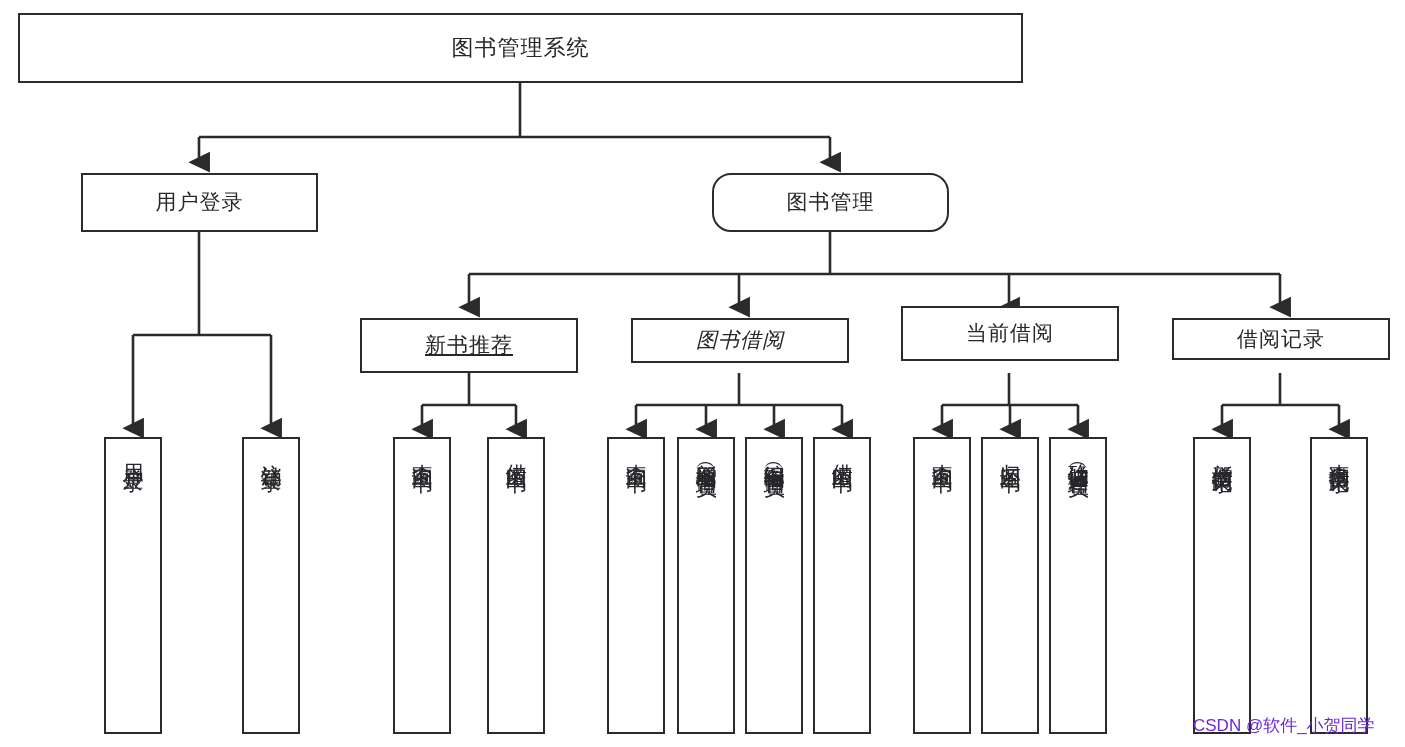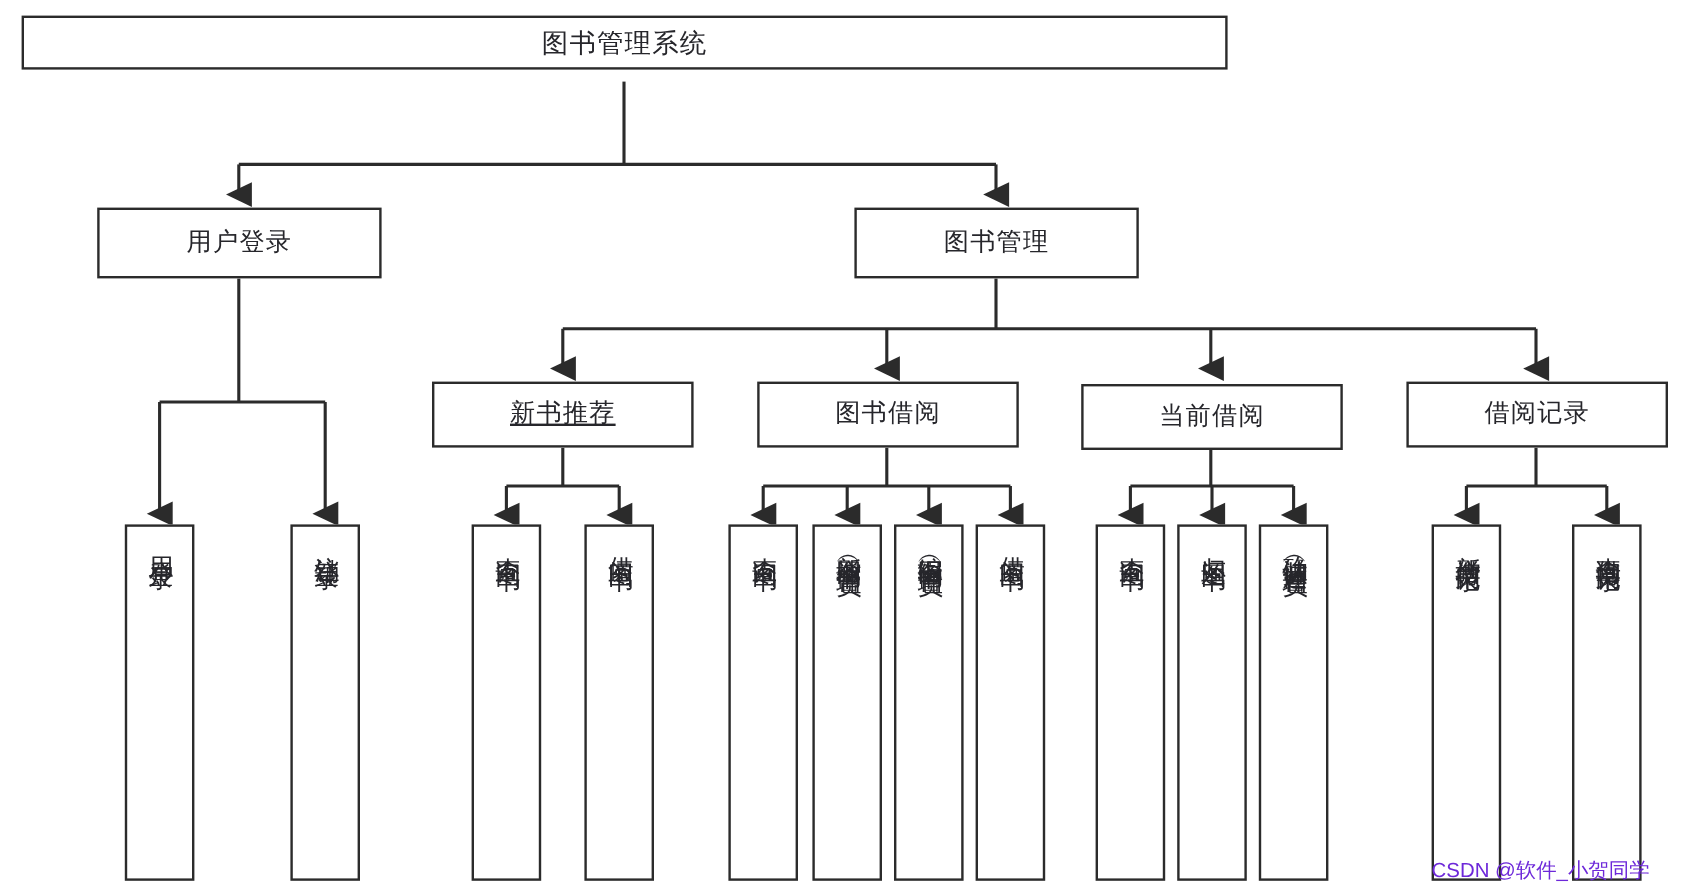--- a/index.html
+++ b/index.html
@@ -126,41 +126,41 @@
       <path d="M1010,405 L1010,429" marker-end="url(#arrow)"></path>
       <path d="M1078,405 L1078,429" marker-end="url(#arrow)"></path>
 
       <path d="M1280,373 L1280,405"></path>
       <path d="M1222,405 L1339,405"></path>
       <path d="M1222,405 L1222,429" marker-end="url(#arrow)"></path>
       <path d="M1339,405 L1339,429" marker-end="url(#arrow)"></path>
     </g>
   </svg>
 
-  <div class="node h root" style="left:18px; top:13px; width:1005px; height:45px;">
+  <div class="node h root" style="left:18px; top:13px; width:1005px; height:70px;">
     <span class="node-label">图书管理系统</span>
   </div>
 
   <div class="node h" style="left:81px; top:173px; width:237px; height:59px;">
     <span class="node-label">用户登录</span>
   </div>
-  <div class="node h" style="left:712px; top:173px; width:237px; height:59px;">
+  <div class="node h" style="left:712px; top:173px; width:237px; height:59px;border-radius:19px;">
     <span class="node-label">图书管理</span>
   </div>
 
   <div class="node h" style="left:360px; top:318px; width:218px; height:55px;text-decoration:underline;">
     <span class="node-label">新书推荐</span>
   </div>
-  <div class="node h" style="left:631px; top:318px; width:218px; height:55px;">
+  <div class="node h" style="left:631px; top:318px; width:218px; height:45px;font-style:italic;">
     <span class="node-label">图书借阅</span>
   </div>
-  <div class="node h" style="left:901px; top:320px; width:218px; height:55px;">
+  <div class="node h" style="left:901px; top:306px; width:218px; height:55px;">
     <span class="node-label">当前借阅</span>
   </div>
-  <div class="node h" style="left:1172px; top:318px; width:218px; height:55px;">
+  <div class="node h" style="left:1172px; top:318px; width:218px; height:42px;">
     <span class="node-label">借阅记录</span>
   </div>
 
   <div class="node v" style="left:104px; top:437px; width:58px; height:297px;">
     <span class="node-label">用户登录</span>
   </div>
   <div class="node v" style="left:242px; top:437px; width:58px; height:297px;">
     <span class="node-label">注销登录</span>
   </div>
 

